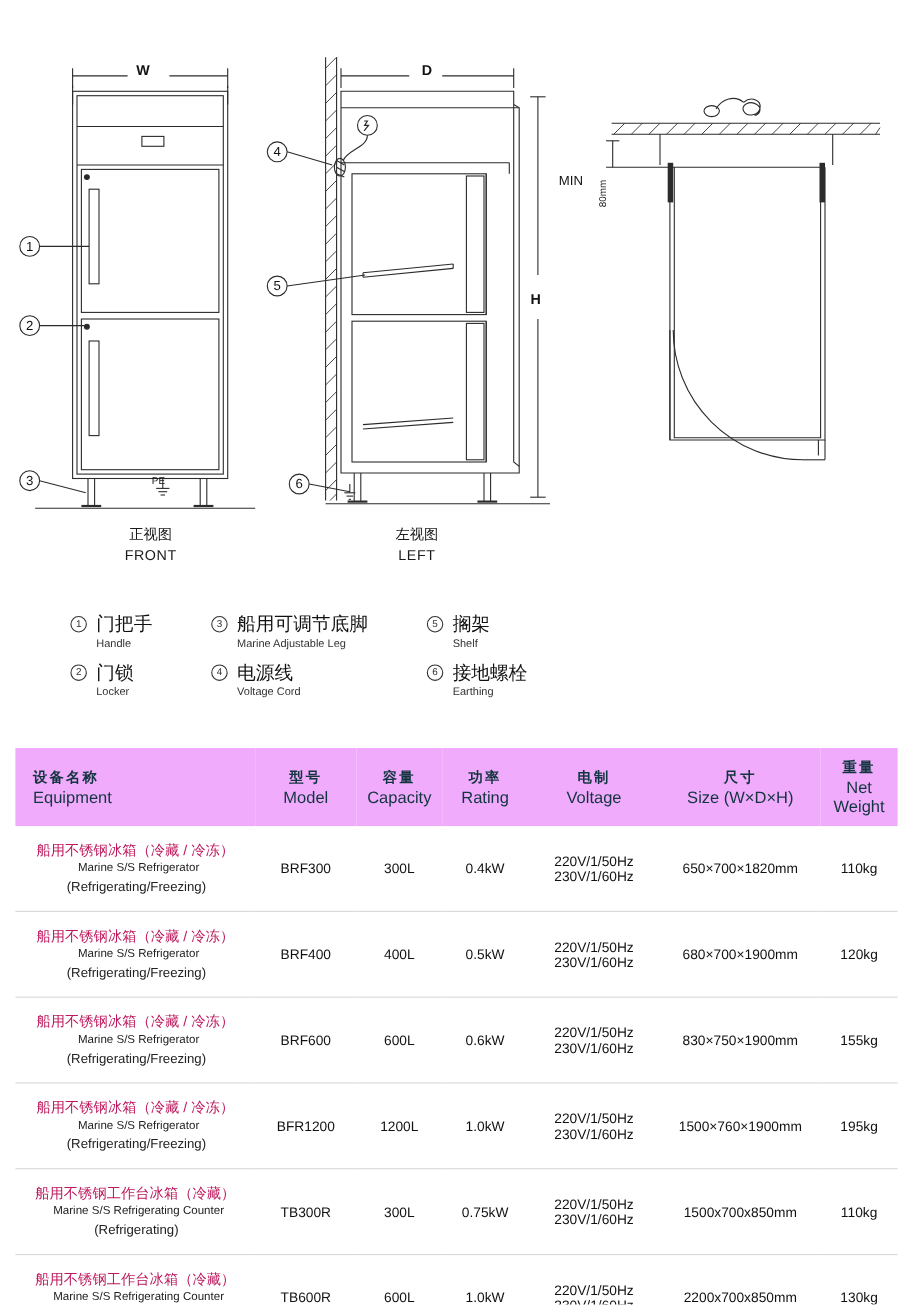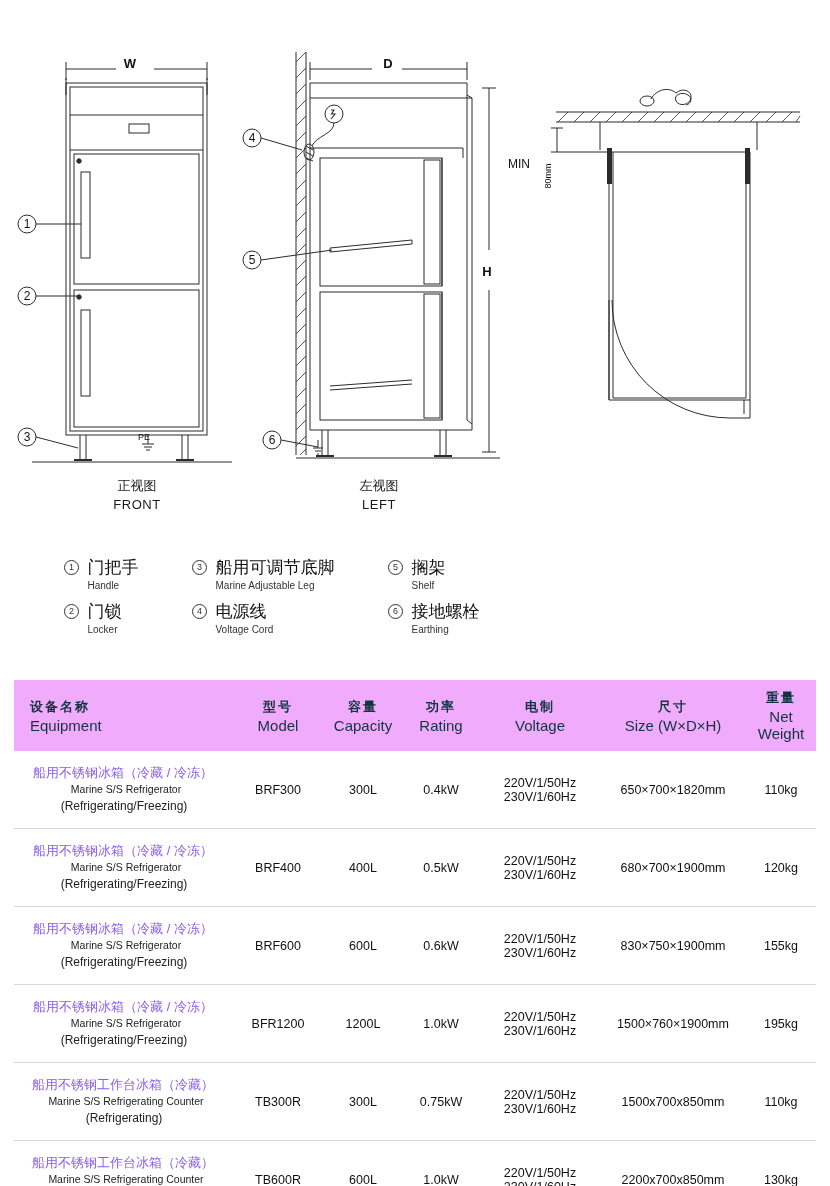--- a/index.html
+++ b/index.html
@@ -104,21 +104,21 @@
     font-size: 12.5px;
     vertical-align: middle;
     color: #111;
   }
   table.spec tbody tr:last-child td { border-bottom: none; }
   td.equip {
     text-align: left;
     padding-left: 16px;
     line-height: 17px;
   }
-  .eq-cn { display: block; font-size: 13px; color: #8b5cf6; }
+  .eq-cn { display: block; font-size: 13px; color: #be185d; }
   .eq-en { display: block; font-size: 10.5px; color: #222; padding-left: 6px; }
   .eq-en2 { display: block; font-size: 12px; color: #222; padding-left: 2px; }
   .volt-l1 { display: block; }
   .volt-l2 { display: block; }
 
   .lbl { font-size: 12px; fill: #111; font-family: "Liberation Sans", sans-serif; }
   .lbl-b { font-size: 13px; font-weight: bold; fill: #111; font-family: "Liberation Sans", sans-serif; }
   .lbl-s { font-size: 9px; fill: #111; font-family: "Liberation Sans", sans-serif; }
 </style>
 </head>

